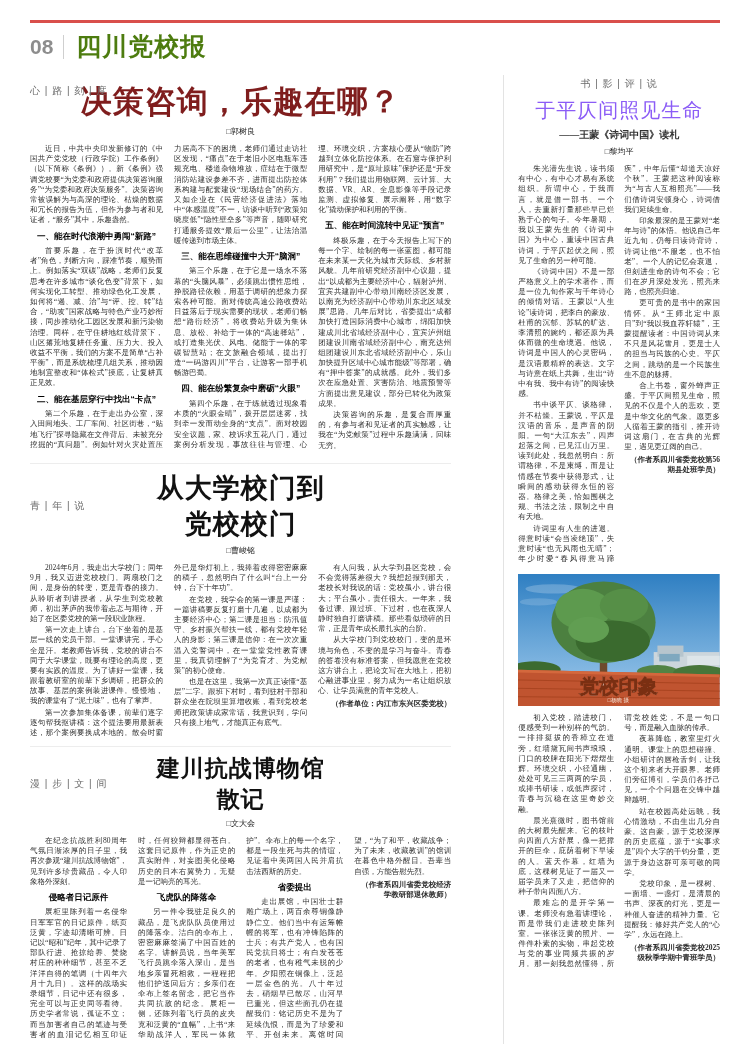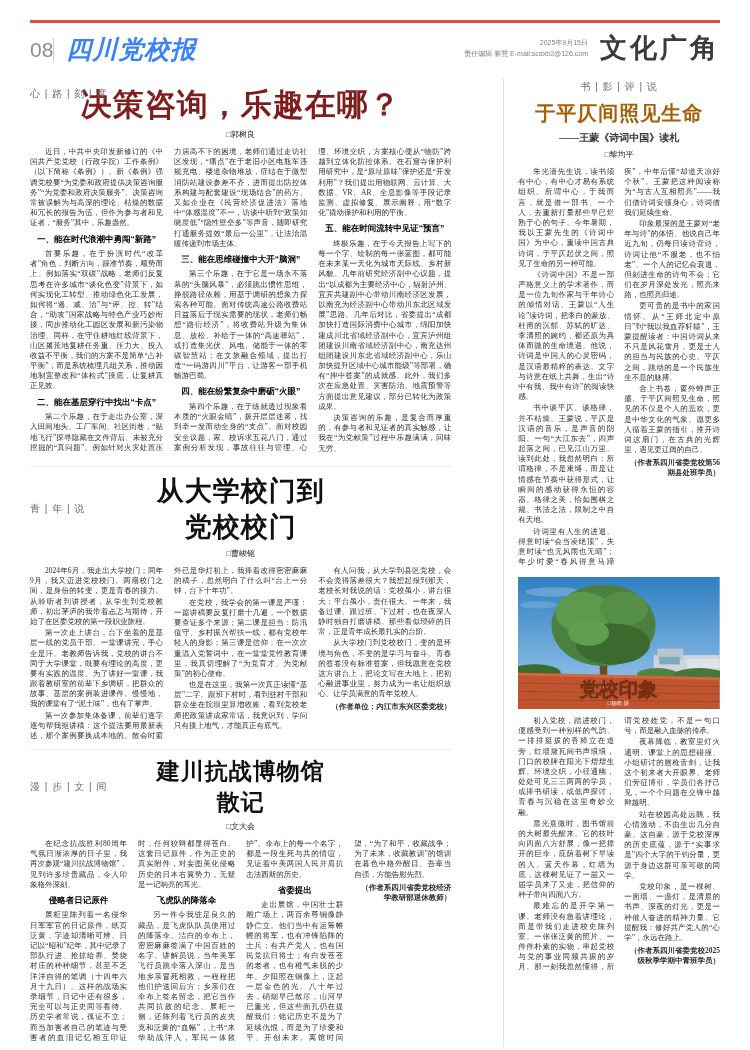--- a/index.html
+++ b/index.html
@@ -8,22 +8,22 @@
     width:750px; height:1050px; margin:0 auto; background:#fff;
     font-family:"Liberation Serif","DejaVu Serif",serif; color:#2b2b2b;
     overflow:hidden; position:relative;
   }
   .inner { padding:20px 30px 0 30px; }
 
   
   .top-rule { height:3px; background:#d94f4b; }
   .mast-row { display:flex; align-items:flex-end; justify-content:space-between; padding:7px 0 6px; }
   .mast-left { display:flex; align-items:center; }
-  .page-num { font-family:"Liberation Sans","DejaVu Sans",sans-serif; font-size:21px; color:#8d8d8d; padding-right:0; border-right:1px solid #cfcfcf; }
-  .logo { font-size:25px; font-weight:900; font-style:italic; color:#3b82f6; letter-spacing:1px; padding-left:12px; }
+  .page-num { font-family:"Liberation Sans","DejaVu Sans",sans-serif; font-size:21px; color:#8d8d8d; padding-right:10px; border-right:1px solid #cfcfcf;font-weight:bold; }
+  .logo { font-size:25px; font-weight:900; color:#4d7c0f; letter-spacing:1px; padding-left:12px; }
   .mast-right { display:flex; align-items:center; }
   .mast-meta { text-align:right; font-size:7px; color:#808080; line-height:1.6; margin-right:12px;
                font-family:"Liberation Sans","DejaVu Sans",sans-serif;}
   .section-name { font-family:"Liberation Sans","DejaVu Sans",sans-serif; font-size:27px; font-weight:bold; color:#3a3a3a; letter-spacing:3px; }
 
   
   .content { display:flex; margin-top:6px;gap:40px; }
   .left-zone  { width:447px; }
   .right-zone { width:229px; margin-left:12px; border-left:1px solid #e3e3e3; padding-left:14px; }
 
@@ -52,48 +52,41 @@
   .flex-head .spacer { width:118px; flex:none; }
   .flex-head .mid-title { flex:1; text-align:center; font-weight:900; color:#111; }
   .a2-title { font-size:27px; letter-spacing:1px; }
   .a3-title { font-size:23px; letter-spacing:1px; }
   .a2-body { height:176px; }
   .a3-body { height:208px; }
 
   
   .r-head { text-align:center; }
   .r-head .col-label { display:block; margin:2px 0 6px; }
-  .r-title { font-family:"Liberation Sans","DejaVu Sans",sans-serif; font-size:20px; font-weight:bold; color:#a16207; margin:0 0 4px; letter-spacing:1px; }
+  .r-title { font-family:"Liberation Sans","DejaVu Sans",sans-serif; font-size:20px; font-weight:normal; color:#8b5cf6; margin:0 0 4px; letter-spacing:1px; }
   .r-sub { font-size:10px; font-weight:bold; color:#333; margin:0 0 4px; }
   .r-body { height:402px; }
   .essay-body { height:262px; }
 
   
   .photo-fig { margin:8px 0 7px; }
   .photo-fig svg { display:block; width:100%; height:auto; }
 </style>
 </head>
 <body>
 
 <div class="page">
   <div class="inner">
 
     <header>
       <div class="top-rule"></div>
       <div class="mast-row">
         <div class="mast-left">
           <span class="page-num">08</span>
           <span class="logo">四川党校报</span>
-        </div>
-        <div class="mast-right">
-          <div class="mast-meta">
-            <div>2025年9月15日</div>
-            <div>责任编辑 黎慧 E-mail:scdxb2@126.com</div>
-          </div>
-          <div class="section-name">文化广角</div>
         </div>
       </div>
     </header>
 
     <div class="content">
 
       <div class="left-zone">
 
         <section>
           <div class="a1-head">
@@ -124,21 +117,21 @@
           <div class="flex-head">
             <div class="col-label">青 | 年 | 说</div>
             <div class="mid-title a2-title">从大学校门到党校校门</div>
             <div class="spacer"></div>
           </div>
           <div class="byline">□曹峻铭</div>
           <div class="body-cols cols3 a2-body">
             <p>2024年6月，我走出大学校门；同年9月，我又迈进党校校门。两扇校门之间，是身份的转变，更是青春的接力。从聆听者到讲授者，从学生到党校教师，初出茅庐的我带着忐忑与期待，开始了在区委党校的第一段职业旅程。</p>
             <p>第一次走上讲台，台下坐着的是基层一线的党员干部。一堂课讲完，手心全是汗。老教师告诉我，党校的讲台不同于大学课堂，既要有理论的高度，更要有实践的温度。为了讲好一堂课，我跟着教研室的前辈下乡调研，把群众的故事、基层的案例装进课件。慢慢地，我的课堂有了“泥土味”，也有了掌声。</p>
             <p>第一次参加集体备课，前辈们逐字逐句帮我抠讲稿：这个提法要用最新表述，那个案例要换成本地的。散会时窗外已是华灯初上，我捧着改得密密麻麻的稿子，忽然明白了什么叫“台上一分钟，台下十年功”。</p>
-            <p>在党校，我学会的第一课是严谨：一篇讲稿要反复打磨十几遍，一个数据要查证多个来源；第二课是担当：防汛值守、乡村振兴帮扶一线，都有党校年轻人的身影；第三课是信仰：在一次次重温入党誓词中，在一堂堂党性教育课里，我真切理解了“为党育才、为党献策”的初心使命。</p>
+            <p>在党校，我学会的第一课是严谨：一篇讲稿要反复打磨十几遍，以成都为主要经济中心；第二课是担当：防汛值守、乡村振兴帮扶一线，都有党校年轻人的身影；第三课是信仰：在一次次重温入党誓词中，在一堂堂党性教育课里，我真切理解了“为党育才、为党献策”的初心使命。</p>
             <p>也是在这里，我第一次真正读懂“基层”二字。跟班下村时，看到驻村干部和群众坐在院坝里算增收账，看到党校老师把政策讲成家常话，我意识到，学问只有接上地气，才能真正有底气。</p>
             <p>有人问我，从大学到县区党校，会不会觉得落差很大？我想起报到那天，老校长对我说的话：党校虽小，讲台很大；平台虽小，责任很大。一年来，我备过课、跟过班、下过村，也在夜深人静时独自打磨讲稿。那些看似琐碎的日常，正是青年成长最扎实的台阶。</p>
             <p>从大学校门到党校校门，变的是环境与角色，不变的是学习与奋斗。青春的答卷没有标准答案，但我愿意在党校这方讲台上，把论文写在大地上，把初心融进事业里，努力成为一名让组织放心、让学员满意的青年党校人。</p>
             <p class="attr">（作者单位：内江市东兴区委党校）</p>
           </div>
         </section>
 
         <hr class="zone-sep">
 
         <section>

